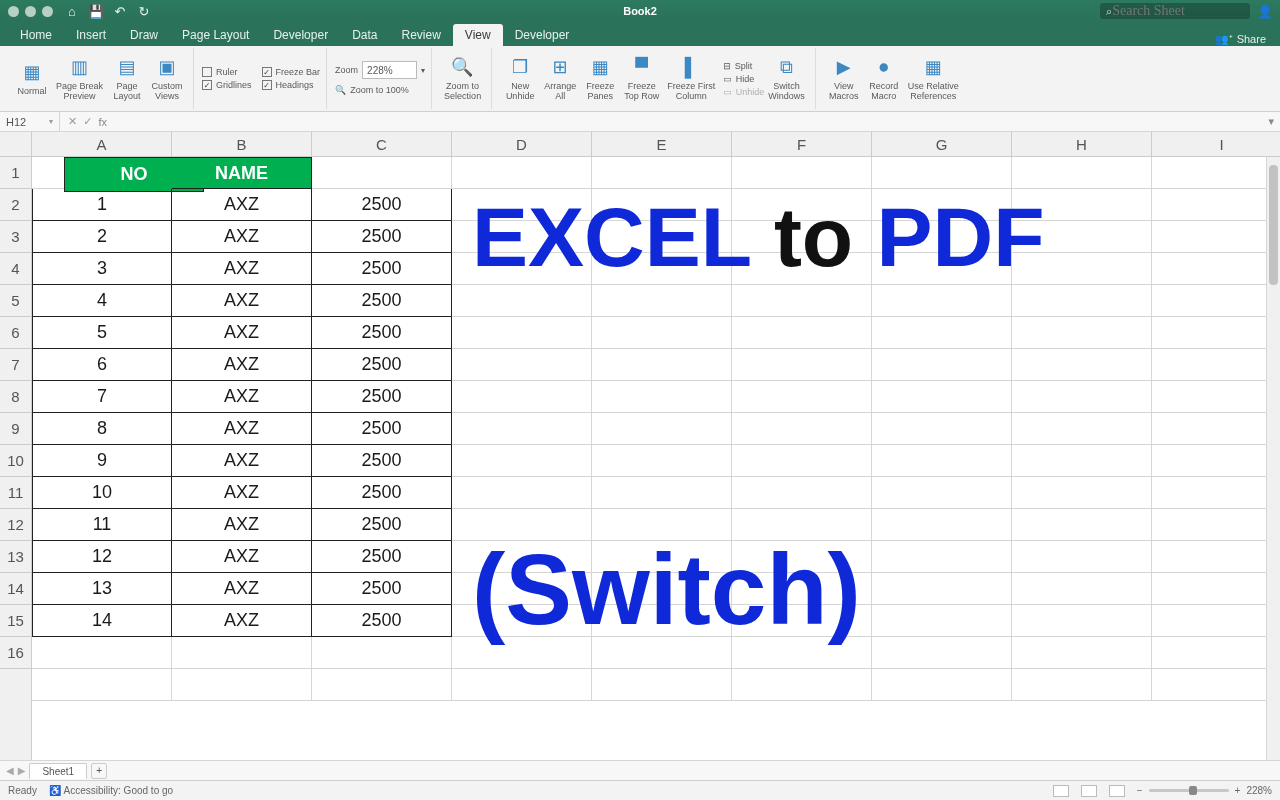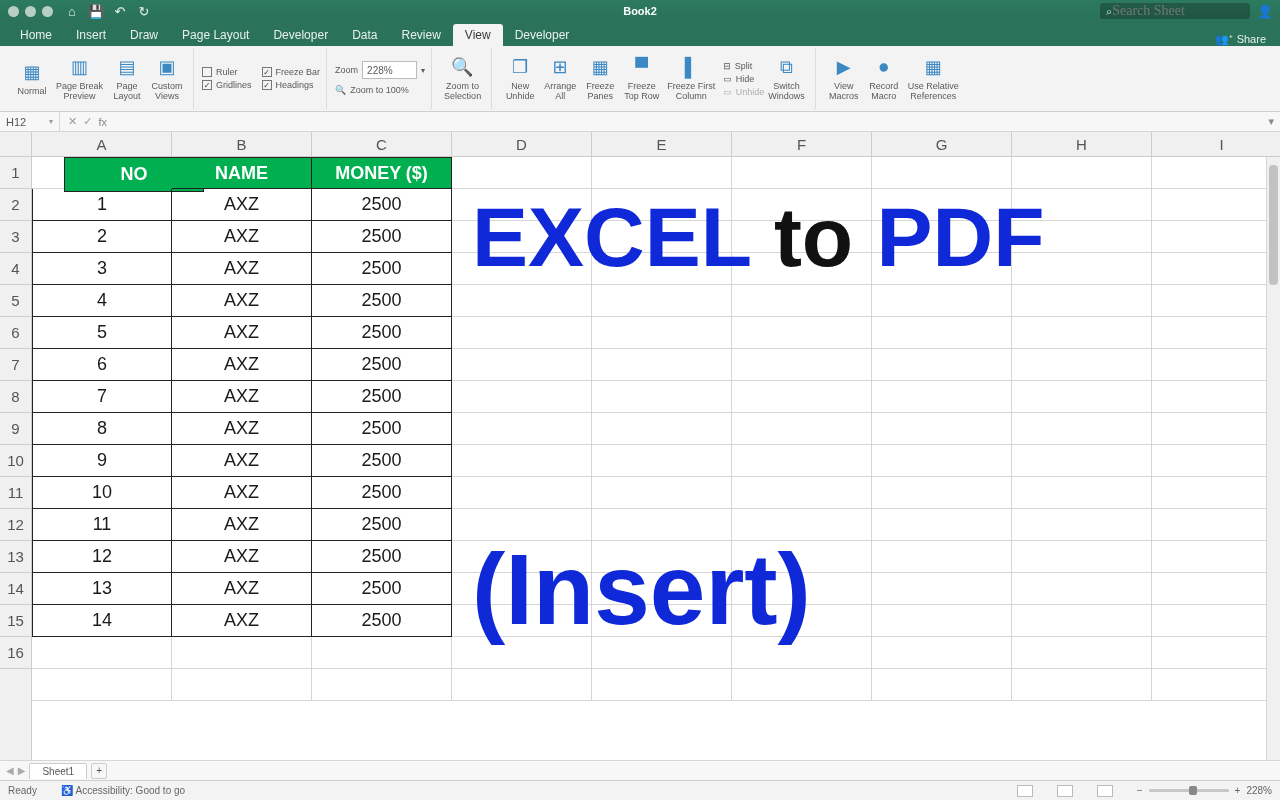--- a/index.html
+++ b/index.html
@@ -54,21 +54,21 @@
 .overlay-text { position:absolute; font-weight:800; font-family:Arial,sans-serif; white-space:nowrap; }
 .vscroll { position:absolute; right:0; top:25px; bottom:0; width:14px; background:#f0f0f0; border-left:1px solid #d6d6d6; }
 .vscroll .thumb { position:absolute; top:8px; left:2px; right:2px; height:120px; background:#c2c2c2; border-radius:4px; }
 
 
 .sheettabs { height:20px; background:#f7f7f7; border-top:1px solid #d6d6d6; display:flex; align-items:center; font-size:10px; color:#555; padding:0 6px; gap:4px; }
 .sheettab { background:#fff; border:1px solid #ccc; border-bottom:none; padding:2px 12px; border-radius:2px 2px 0 0; cursor:pointer; }
 .addsheet { width:16px; height:16px; border:1px solid #ccc; border-radius:2px; display:flex; align-items:center; justify-content:center; cursor:pointer; }
 
 
-.status { height:20px; background:#f3f3f3; border-top:1px solid #d0d0d0; display:flex; align-items:center; font-size:10px; color:#666; padding:0 8px; gap:24px; }
+.status { height:20px; background:#f3f3f3; border-top:1px solid #d0d0d0; display:flex; align-items:center; font-size:10px; color:#666; padding:0 8px; gap:12px; }
 .status .spacer { flex:1; }
 .status .zctrl { display:flex; align-items:center; gap:6px; }
 .status .zslider { width:80px; height:3px; background:#c7c7c7; position:relative; border-radius:2px; }
 .status .zslider .zthumb { position:absolute; left:50%; top:-3px; width:8px; height:9px; background:#888; border-radius:2px; }
 .vbtn { width:16px; height:12px; border:1px solid #bbb; background:#fff; cursor:pointer; }
 </style>
 </head>
 <body>
 
 <div class="titlebar">
@@ -438,21 +438,20 @@
           <div class="cell" style="left: 140px; top: 512px; width: 140px; height: 32px;"></div>
           <div class="cell" style="left: 280px; top: 512px; width: 140px; height: 32px;"></div>
           <div class="cell" style="left: 420px; top: 512px; width: 140px; height: 32px;"></div>
           <div class="cell" style="left: 560px; top: 512px; width: 140px; height: 32px;"></div>
           <div class="cell" style="left: 700px; top: 512px; width: 140px; height: 32px;"></div>
           <div class="cell" style="left: 840px; top: 512px; width: 140px; height: 32px;"></div>
           <div class="cell" style="left: 980px; top: 512px; width: 140px; height: 32px;"></div>
           <div class="cell" style="left: 1120px; top: 512px; width: 140px; height: 32px;"></div>
           <div class="cell header leftedge" style="left: 0px; top: 0px; width: 140px; height: 35px; border-left: 1px solid rgb(34, 34, 34); margin-left: 32px;">NO</div>
           <div class="cell header" style="left: 140px; top: 0px; width: 140px; height: 32px;">NAME</div>
-          <div class="cell header" style="left: 280px; top: 0px; width: 140px; height: 32px;">MONEY ($)</div>
           <div class="cell data" style="left: 0px; top: 32px; width: 140px; height: 32px; border-left: 1px solid rgb(34, 34, 34);">1</div>
           <div class="cell data" style="left: 140px; top: 32px; width: 140px; height: 32px;">AXZ</div>
           <div class="cell data" style="left: 280px; top: 32px; width: 140px; height: 32px;">2500</div>
           <div class="cell data" style="left: 0px; top: 64px; width: 140px; height: 32px; border-left: 1px solid rgb(34, 34, 34);">2</div>
           <div class="cell data" style="left: 140px; top: 64px; width: 140px; height: 32px;">AXZ</div>
           <div class="cell data" style="left: 280px; top: 64px; width: 140px; height: 32px;">2500</div>
           <div class="cell data" style="left: 0px; top: 96px; width: 140px; height: 32px; border-left: 1px solid rgb(34, 34, 34);">3</div>
           <div class="cell data" style="left: 140px; top: 96px; width: 140px; height: 32px;">AXZ</div>
           <div class="cell data" style="left: 280px; top: 96px; width: 140px; height: 32px;">2500</div>
           <div class="cell data" style="left: 0px; top: 128px; width: 140px; height: 32px; border-left: 1px solid rgb(34, 34, 34);">4</div>
@@ -482,21 +481,21 @@
           <div class="cell data" style="left: 0px; top: 384px; width: 140px; height: 32px; border-left: 1px solid rgb(34, 34, 34);">12</div>
           <div class="cell data" style="left: 140px; top: 384px; width: 140px; height: 32px;">AXZ</div>
           <div class="cell data" style="left: 280px; top: 384px; width: 140px; height: 32px;">2500</div>
           <div class="cell data" style="left: 0px; top: 416px; width: 140px; height: 32px; border-left: 1px solid rgb(34, 34, 34);">13</div>
           <div class="cell data" style="left: 140px; top: 416px; width: 140px; height: 32px;">AXZ</div>
           <div class="cell data" style="left: 280px; top: 416px; width: 140px; height: 32px;">2500</div>
           <div class="cell data" style="left: 0px; top: 448px; width: 140px; height: 32px; border-left: 1px solid rgb(34, 34, 34);">14</div>
           <div class="cell data" style="left: 140px; top: 448px; width: 140px; height: 32px;">AXZ</div>
           <div class="cell data" style="left: 280px; top: 448px; width: 140px; height: 32px;">2500</div>
           <div class="overlay-text" style="left: 440px; top: 32px; font-size: 84px;"><span style="color: rgb(16, 41, 216);">EXCEL </span><span style="color: rgb(17, 17, 17);">to </span><span style="color: rgb(16, 41, 216);">PDF</span></div>
-          <div class="overlay-text" style="left: 440px; top: 375px; font-size: 100px;"><span style="color: rgb(16, 41, 216);">(Insert)</span></div>
+          <div class="overlay-text" style="left: 440px; top: 375px; font-size: 100px;"><span style="color: rgb(16, 41, 216);">(Switch)</span></div>
         </div>
     </div>
   </div>
   <div class="vscroll">
       <div class="thumb"></div>
     </div>
 </div>
 
 <div class="sheettabs">
   <span style="color:#aaa">◀</span>

